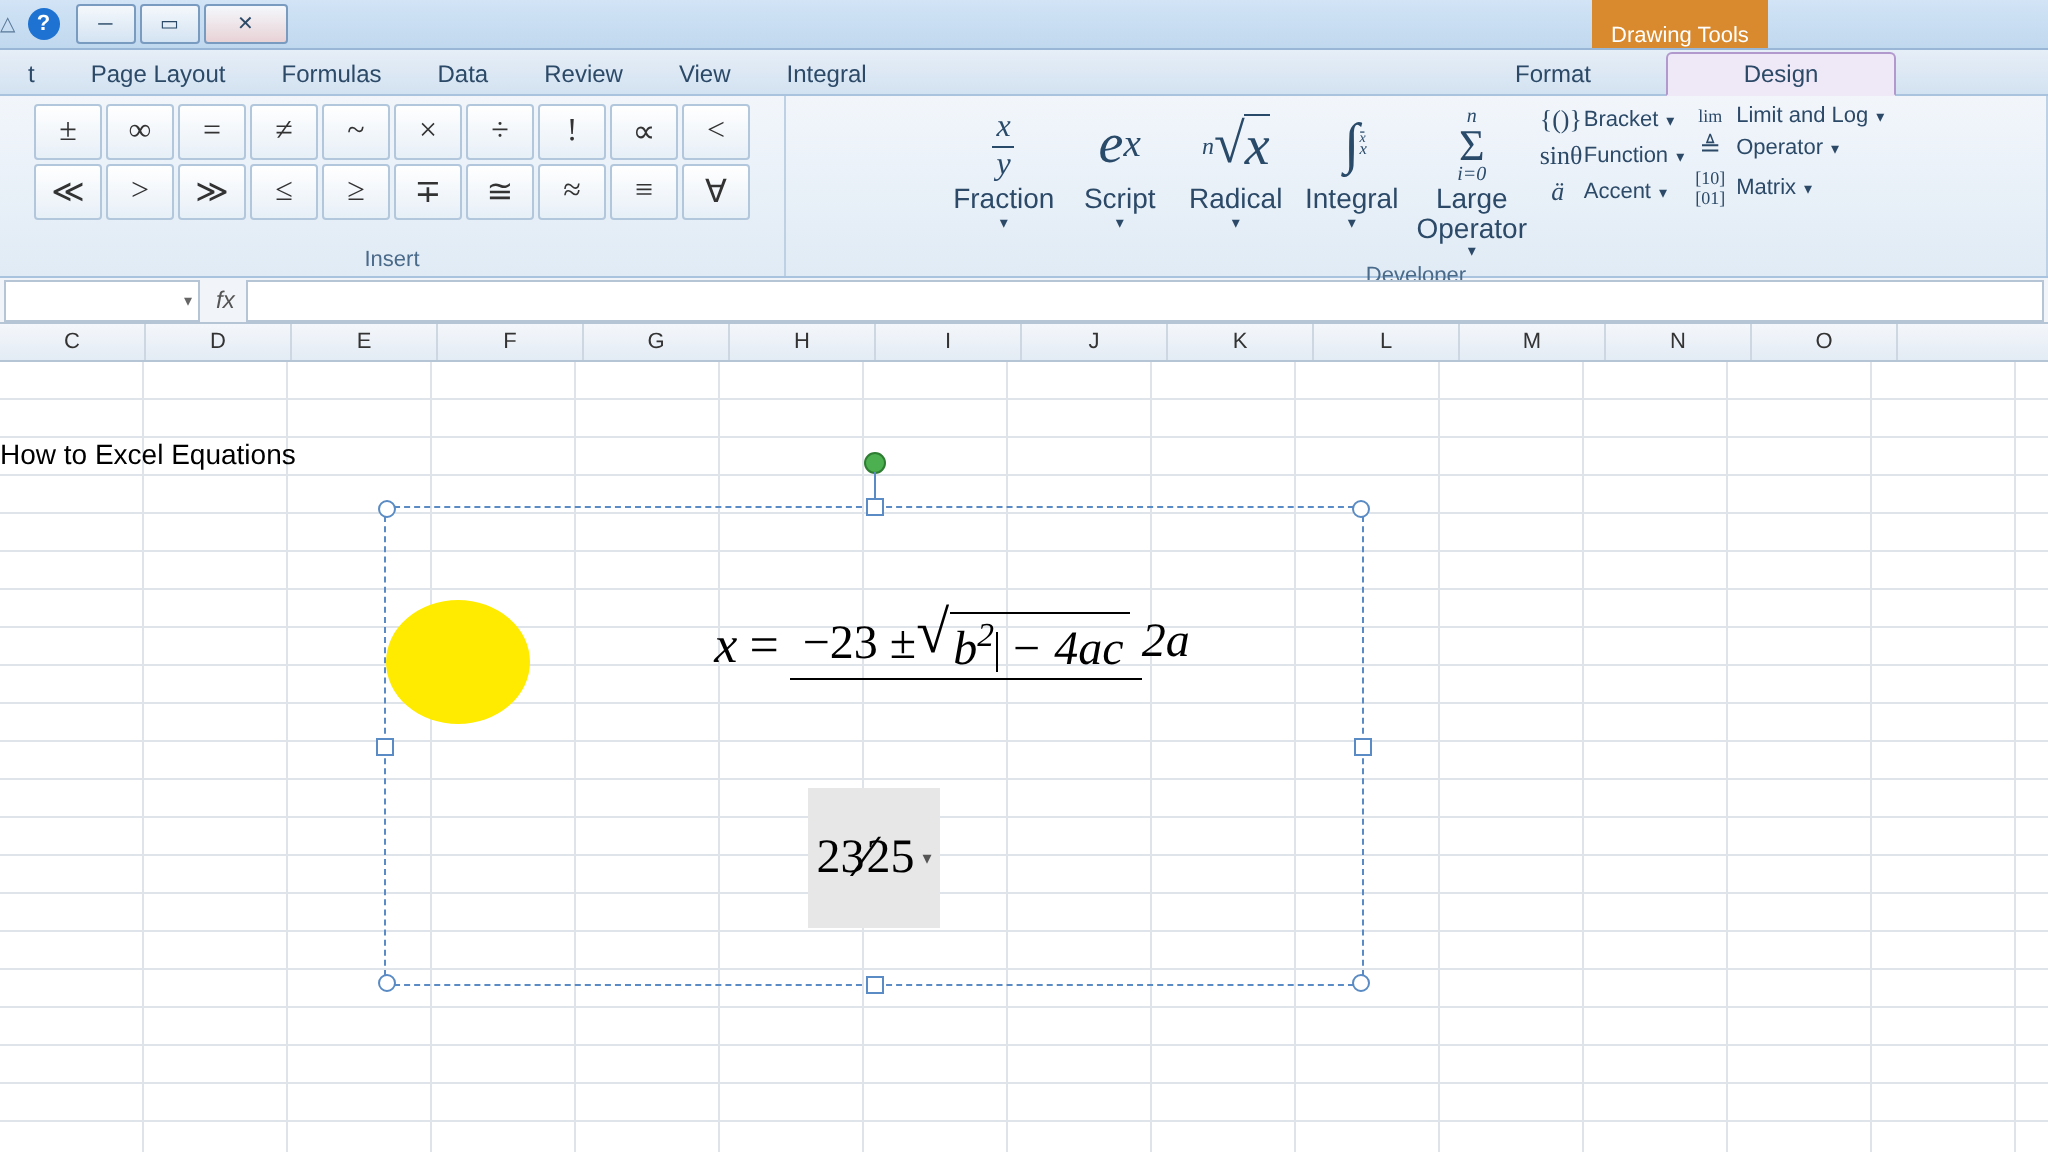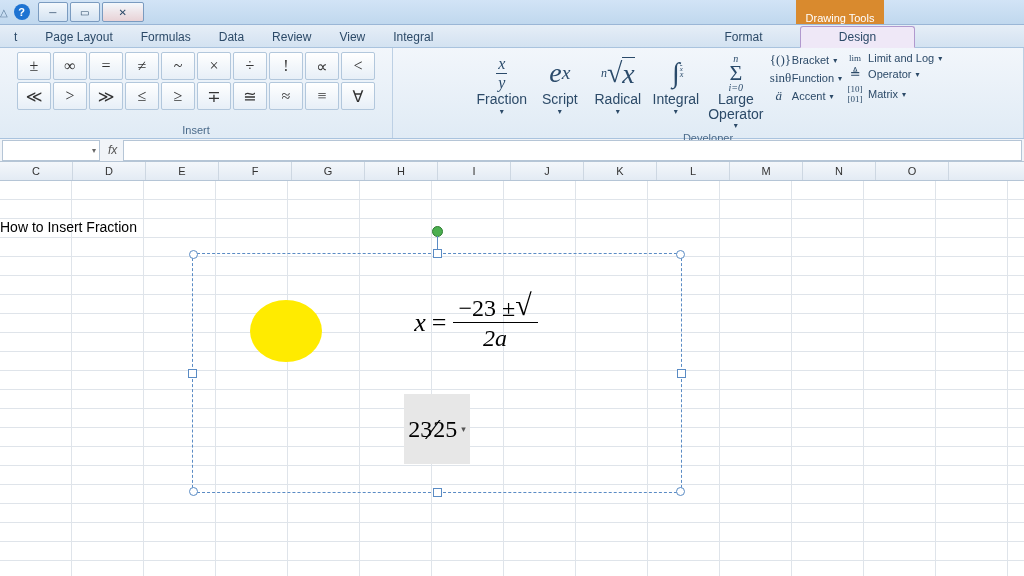--- a/index.html
+++ b/index.html
@@ -13,21 +13,21 @@
 .ribbon-min{font-size:10px;color:#5a7a9a;margin-right:6px}
 
 .ctxtabs{position:absolute;top:0;right:140px;height:24px;display:flex}
 .ctxbox{display:flex;flex-direction:column;align-items:center;justify-content:flex-end;height:24px;font-size:11px;color:#fff}
 .ctxbox.draw{background:#d98a2e;width:88px}
 .ctxbox.eq{background:#7a5aa8;width:100px}
 
 .ribbontabs{height:22px;background:linear-gradient(#e6eef7,#d3e2f1);display:flex;align-items:flex-end;border-bottom:1px solid #a9c3de;padding-left:0}
 .rtab{padding:3px 14px;color:#2c4a68;font-size:12px;cursor:default}
 .rtab.ctx-format{margin-left:auto;width:85px;text-align:center}
-.rtab.ctx-design{width:85px;text-align:center;background:#efe8f7;border:1px solid #b199ce;border-bottom:1px solid #efe8f7;border-top-left-radius:3px;border-top-right-radius:3px;margin-bottom:-1px;margin-right:109px}
+.rtab.ctx-design{width:85px;text-align:center;background:#efe8f7;border:1px solid #b199ce;border-bottom:1px solid #efe8f7;border-top-left-radius:3px;border-top-right-radius:3px;margin-bottom:-1px;margin-right:76px}
 
 .ribbon{height:90px;background:linear-gradient(#f2f6fb,#e0ebf5);border-bottom:1px solid #a9c3de;display:flex}
 .group{border-right:1px solid #bdd0e4;padding:4px 8px 0 8px;display:flex;flex-direction:column;align-items:center}
 .group-label{font-size:11px;color:#4a6a8a;text-align:center;margin-top:auto;padding-bottom:2px}
 
 .symgrid{display:grid;grid-template-columns:repeat(10,34px);grid-template-rows:28px 28px;gap:2px}
 .symbtn{border:1px solid #b2c7dc;background:linear-gradient(#fff,#e7eff7);display:flex;align-items:center;justify-content:center;font-family:"Cambria Math","Times New Roman",serif;font-size:16px;color:#333;border-radius:2px}
 
 .bigbtns{display:flex;gap:2px}
 .bigbtn{width:52px;display:flex;flex-direction:column;align-items:center;padding:2px;border-radius:3px}
@@ -60,21 +60,21 @@
 .h-nw{left:-4px;top:-4px}.h-ne{right:-4px;top:-4px}.h-sw{left:-4px;bottom:-4px}.h-se{right:-4px;bottom:-4px}
 .h-n{left:50%;top:-5px;margin-left:-4px}.h-s{left:50%;bottom:-5px;margin-left:-4px}
 .h-w{left:-5px;top:50%;margin-top:-4px}.h-e{right:-5px;top:50%;margin-top:-4px}
 .rot{position:absolute;left:50%;top:-28px;margin-left:-5px;width:9px;height:9px;background:#4caf50;border:1px solid #2e7d32;border-radius:50%}
 .rotline{position:absolute;left:50%;top:-18px;width:1px;height:14px;background:#5a8bc4}
 
 .eqcontent{position:relative;width:100%;height:100%;display:flex;flex-direction:column;align-items:center;font-family:"Cambria Math","Times New Roman",serif;color:#000}
 .eq1{margin-top:38px;font-size:26px;display:flex;align-items:center;gap:6px;position:relative}
 .highlight{position:absolute;width:72px;height:62px;background:#ffeb00;border-radius:50%;right:86px;top:8px;z-index:0}
 .eq1 *{position:relative;z-index:1}
-.frac{display:inline-flex;flex-direction:column;align-items:center;font-size:24px}
+.frac{display:inline-flex;flex-direction:row;align-items:flex-start;font-size:24px}
 .frac .num{border-bottom:1.5px solid #000;padding:0 6px;display:flex;align-items:center}
 .frac .den{padding-top:2px}
 .sqrt{display:inline-flex;align-items:flex-start}
 .sqrt .surd{font-size:30px;margin-top:-6px}
 .sqrt .radicand{border-top:1.5px solid #000;padding:1px 3px 0 2px;font-style:italic}
 .cursor{display:inline-block;width:1px;height:20px;background:#000;vertical-align:middle;margin-left:1px}
 .eq2{margin-top:40px;font-size:24px;background:#e7e7e7;padding:18px 4px;display:flex;align-items:center}
 .eq2 .n{vertical-align:6px}
 .eq2 .sl{font-size:30px;margin:0 -2px;font-style:normal}
 .eq2 .d{vertical-align:-6px}
@@ -239,21 +239,21 @@
     <div class="colhdr">J</div>
     <div class="colhdr">K</div>
     <div class="colhdr">L</div>
     <div class="colhdr">M</div>
     <div class="colhdr">N</div>
     <div class="colhdr">O</div>
   </div>
 
 <div class="grid">
   <div class="gridlines"></div>
-  <div class="celltext">How to Insert Fraction</div>
+  <div class="celltext">How to Excel Equations</div>
 
   <div class="eqshape">
     <div class="rot"></div>
     <div class="rotline"></div>
     <div class="handle h-nw"></div>
     <div class="handle h-ne"></div>
     <div class="handle h-sw"></div>
     <div class="handle h-se"></div>
     <div class="handle sq h-n"></div>
     <div class="handle sq h-s"></div>
@@ -263,20 +263,23 @@
     <div class="eqcontent">
       <div class="eq1">
         <div class="highlight"></div>
         <span class="itl">x</span>
         <span>=</span>
         <span class="frac">
           <span class="num">
             <span>−23 ± </span>
             <span class="sqrt">
               <span class="surd">√</span>
+              <span class="radicand">
+                <span class="itl">b</span><sup>2</sup><span class="cursor"></span><span class="itl"> − 4ac</span>
+              </span>
             </span>
           </span>
           <span class="den itl">2a</span>
         </span>
       </div>
       <div class="eq2">
         <span class="n">23</span>
         <span class="sl">⁄</span>
         <span class="d">25</span>
         <span class="dd">▾</span>

